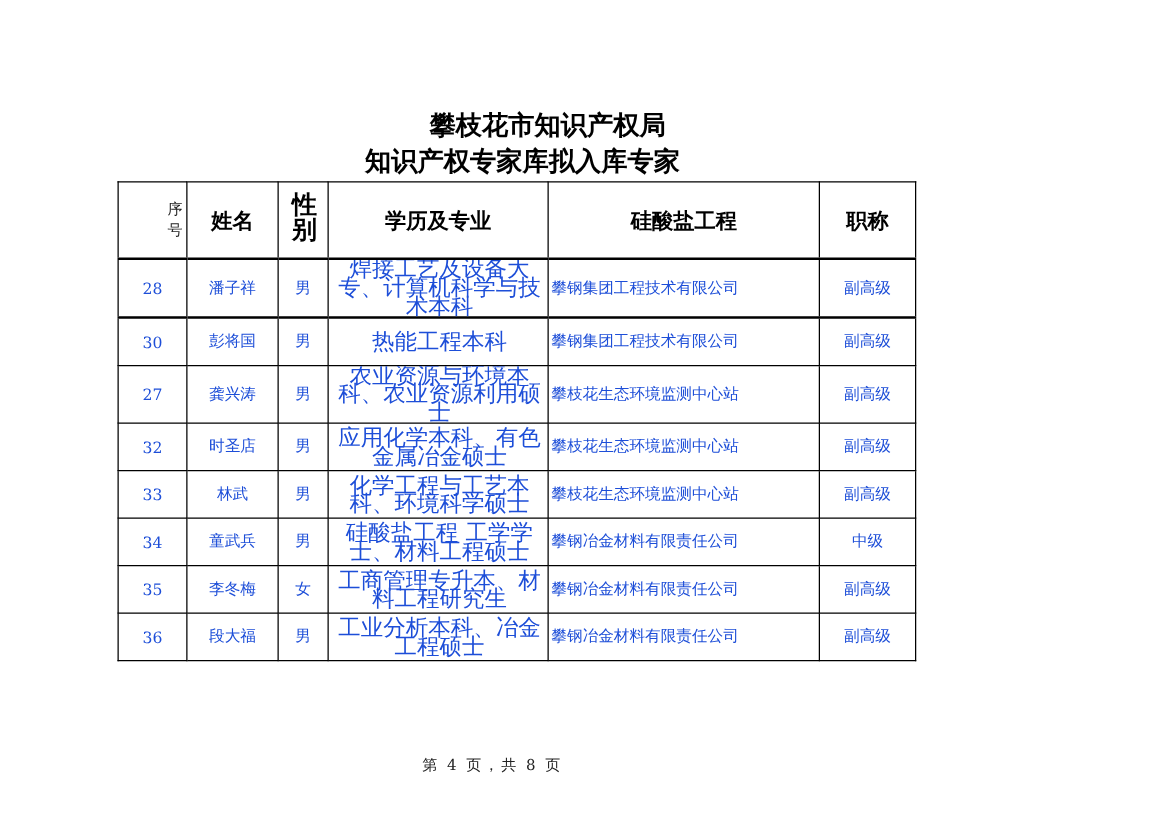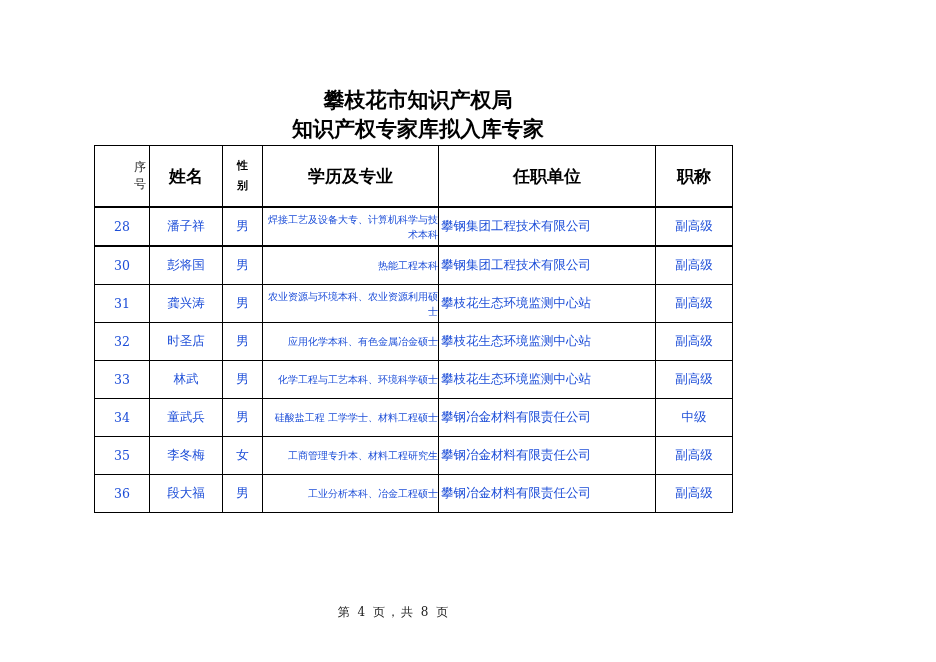--- a/index.html
+++ b/index.html
@@ -1,31 +1,31 @@
 <!DOCTYPE html>
 <html><head>
 <meta charset="utf-8">
 <style>
   html, body { margin: 0; padding: 0; background: #ffffff; }
   body { width: 936px; height: 662px; position: relative; overflow: hidden;
          font-family: "DejaVu Serif", "Liberation Serif", serif; color: #000; }
   .title { position: absolute; left: 0; width: 836px; text-align: center;
            font-family: "DejaVu Sans", "Liberation Sans", sans-serif; font-weight: bold; font-size: 21px; letter-spacing: 0px; }
-  .title.t1 { top: 86px; }
+  .title.t1 { top: 86px; padding-left: 20px; }
   .title.t2 { top: 115px; font-family: Liberation Serif, serif; }
   table { position: absolute; left: 94px; top: 145px; border-collapse: collapse; table-layout: fixed; }
   td, th { border: 1px solid #000; padding: 0; overflow: hidden; }
   th { height: 60px; font-family: "DejaVu Sans", "Liberation Sans", sans-serif; font-weight: bold; font-size: 17px; text-align: center; vertical-align: middle; }
   th.small { font-weight: normal; font-size: 12px; font-family: "DejaVu Serif", "Liberation Serif", serif; color: #222; padding-left: 36px; }
-  th.gender { font-size: 11px; line-height: 20px; font-family: Liberation Mono, monospace; }
+  th.gender { font-size: 20px; line-height: 20px; font-family: Liberation Mono, monospace; }
   thead tr th { border-bottom: 2px solid #000; }
   tr.first td { border-bottom: 2px solid #000; }
   td { height: 37px; font-size: 12.5px; color: #1d4ed8; vertical-align: middle; }
   td.c { text-align: center; }
-  td.edu { text-align: right; padding-left: 2px; line-height: 15px; font-size: 10px; }
+  td.edu { text-align: center; padding-left: 2px; line-height: 15px; font-size: 18px; }
   td.unit { text-align: left; padding-left: 2px; margin-top: 21px; }
   .footer { position: absolute; top: 604px; left: 0; width: 788px; text-align: center; font-size: 12px; color: #222; letter-spacing: 2px; }
 </style>
 </head>
 <body>
 
 <div class="title t1">攀枝花市知识产权局</div>
 <div class="title t2">知识产权专家库拟入库专家</div>
 
 <table>
@@ -36,21 +36,21 @@
     <col style="width:176px">
     <col style="width:217px">
     <col style="width:77px">
   </colgroup>
   <thead>
     <tr>
       <th class="small">序号</th>
       <th>姓名</th>
       <th class="gender"><span style="display:inline-block;width:18px;word-break:break-all;">性别</span></th>
       <th>学历及专业</th>
-      <th>任职单位</th>
+      <th>硅酸盐工程</th>
       <th>职称</th>
     </tr>
   </thead>
   <tbody>
     <tr class="first">
       <td class="c">28</td>
       <td class="c">潘子祥</td>
       <td class="c">男</td>
       <td class="edu">焊接工艺及设备大专、计算机科学与技术本科</td>
       <td class="unit">攀钢集团工程技术有限公司</td>
@@ -58,21 +58,21 @@
     </tr>
     <tr>
       <td class="c">30</td>
       <td class="c">彭将国</td>
       <td class="c">男</td>
       <td class="edu">热能工程本科</td>
       <td class="unit">攀钢集团工程技术有限公司</td>
       <td class="c">副高级</td>
     </tr>
     <tr>
-      <td class="c">31</td>
+      <td class="c">27</td>
       <td class="c">龚兴涛</td>
       <td class="c">男</td>
       <td class="edu">农业资源与环境本科、农业资源利用硕士</td>
       <td class="unit">攀枝花生态环境监测中心站</td>
       <td class="c">副高级</td>
     </tr>
     <tr>
       <td class="c">32</td>
       <td class="c">时圣店</td>
       <td class="c">男</td>

